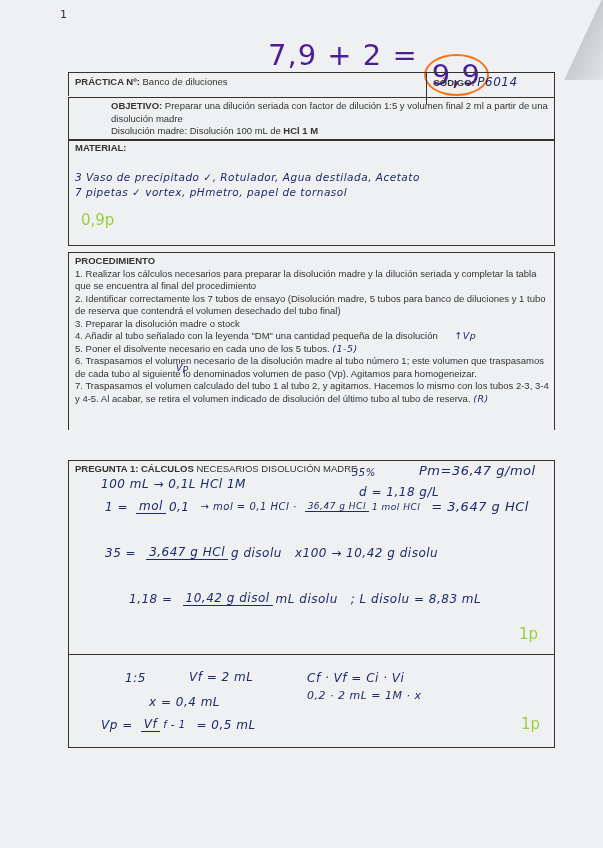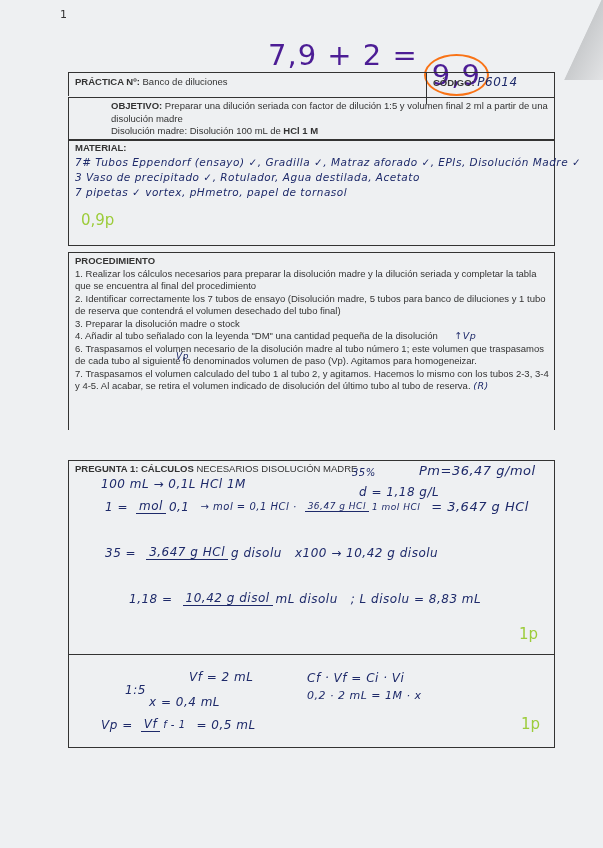--- a/index.html
+++ b/index.html
@@ -72,34 +72,35 @@
       <span class="label">OBJETIVO:</span>
       <span>Preparar una dilución seriada con factor de dilución 1:5 y volumen final 2 ml a partir de una disolución madre</span>
       <br>
       <span>Disolución madre:</span>
       <span>Disolución 100 mL de </span><b>HCl 1 M</b>
     </div>
   </div>
 
   <div class="box" style="left:0;top:140px;width:487px;height:106px;">
     <div class="row typed" style="top:1px;"><span class="label">MATERIAL:</span></div>
-    <div class="row hand" style="top:15px;font-size:10.5px;">7# Tubos Eppendorf (ensayo) ✓, Gradilla ✓, Matraz aforado ✓, EPIs, Disolución Madre ✓</div>
     <div class="row hand" style="top:30px;font-size:10.5px;">3 Vaso de precipitado ✓, Rotulador, Agua destilada, Acetato</div>
     <div class="row hand" style="top:45px;font-size:10.5px;">7 pipetas ✓ vortex, pHmetro, papel de tornasol</div>
     <div class="row green" style="top:70px;left:12px;font-size:15px;">0,9p</div>
   </div>
 
   <div class="box" style="left:0;top:252px;width:487px;height:178px;border-bottom:none;">
     <div class="typed" style="position:absolute;left:6px;top:2px;width:476px;">
       <div class="label">PROCEDIMIENTO</div>
       <div>1. Realizar los cálculos necesarios para preparar la disolución madre y la dilución seriada y completar la tabla que se encuentra al final del procedimiento</div>
       <div>2. Identificar correctamente los 7 tubos de ensayo (Disolución madre, 5 tubos para banco de diluciones y 1 tubo de reserva que contendrá el volumen desechado del tubo final)</div>
       <div>3. Preparar la disolución madre o stock</div>
       <div><span>4. Añadir al tubo señalado con la leyenda "DM" una cantidad pequeña de la disolución</span>
         <span class="hand" style="margin-left:14px;">↑Vp</span></div>
+      <div><span>5. Poner el disolvente necesario en cada uno de los 5 tubos.</span>
+        <span class="hand">(1-5)</span></div>
       <div style="position:relative;"><span>6. Traspasamos el volumen necesario de la disolución madre al tubo número 1; este volumen que traspasamos de cada tubo al siguiente lo denominados volumen de paso (Vp). Agitamos para homogeneizar.</span>
         <span class="hand" style="position:absolute;left:101px;top:7px;font-size:9px;">Vp</span></div>
       <div><span>7. Traspasamos el volumen calculado del tubo 1 al tubo 2, y agitamos. Hacemos lo mismo con los tubos 2-3, 3-4 y 4-5. Al acabar, se retira el volumen indicado de disolución del último tubo al tubo de reserva.</span>
         <span class="hand">(R)</span></div>
     </div>
   </div>
 
   <div class="box" style="left:0;top:460px;width:487px;height:196px;border-bottom:none;">
     <div class="row typed" style="top:2px;text-align:right;">
       <b>PREGUNTA 1: CÁLCULOS</b><span> NECESARIOS DISOLUCIÓN MADRE</span>
@@ -137,21 +138,21 @@
       <span class="frac">
           <span class="num">10,42 g disol</span>
           <span class="den">mL disolu</span>
         </span>
       <span>;   L disolu = 8,83 mL</span>
     </div>
     <div class="row green" style="left:450px;top:164px;font-size:15px;">1p</div>
   </div>
 
   <div class="box" style="left:0;top:654px;width:487px;height:94px;">
-    <div class="row hand" style="left:56px;top:28px;font-size:12px;">1:5</div>
+    <div class="row hand" style="left:56px;top:16px;font-size:12px;">1:5</div>
     <div class="row hand" style="left:120px;top:15px;font-size:12px;">Vf = 2 mL</div>
     <div class="row hand" style="left:238px;top:16px;font-size:12px;">Cf · Vf = Ci · Vi</div>
     <div class="row hand" style="left:80px;top:40px;font-size:12px;">x = 0,4 mL</div>
     <div class="row hand" style="left:238px;top:34px;font-size:11px;">0,2 · 2 mL = 1M · x</div>
     <div class="row hand" style="left:32px;top:62px;font-size:12px;display:flex;align-items:center;gap:8px;">
       <span>Vp =</span>
       <span class="frac">
           <span class="num">Vf</span>
           <span class="den" style="font-size:10px;">f - 1</span>
         </span>

